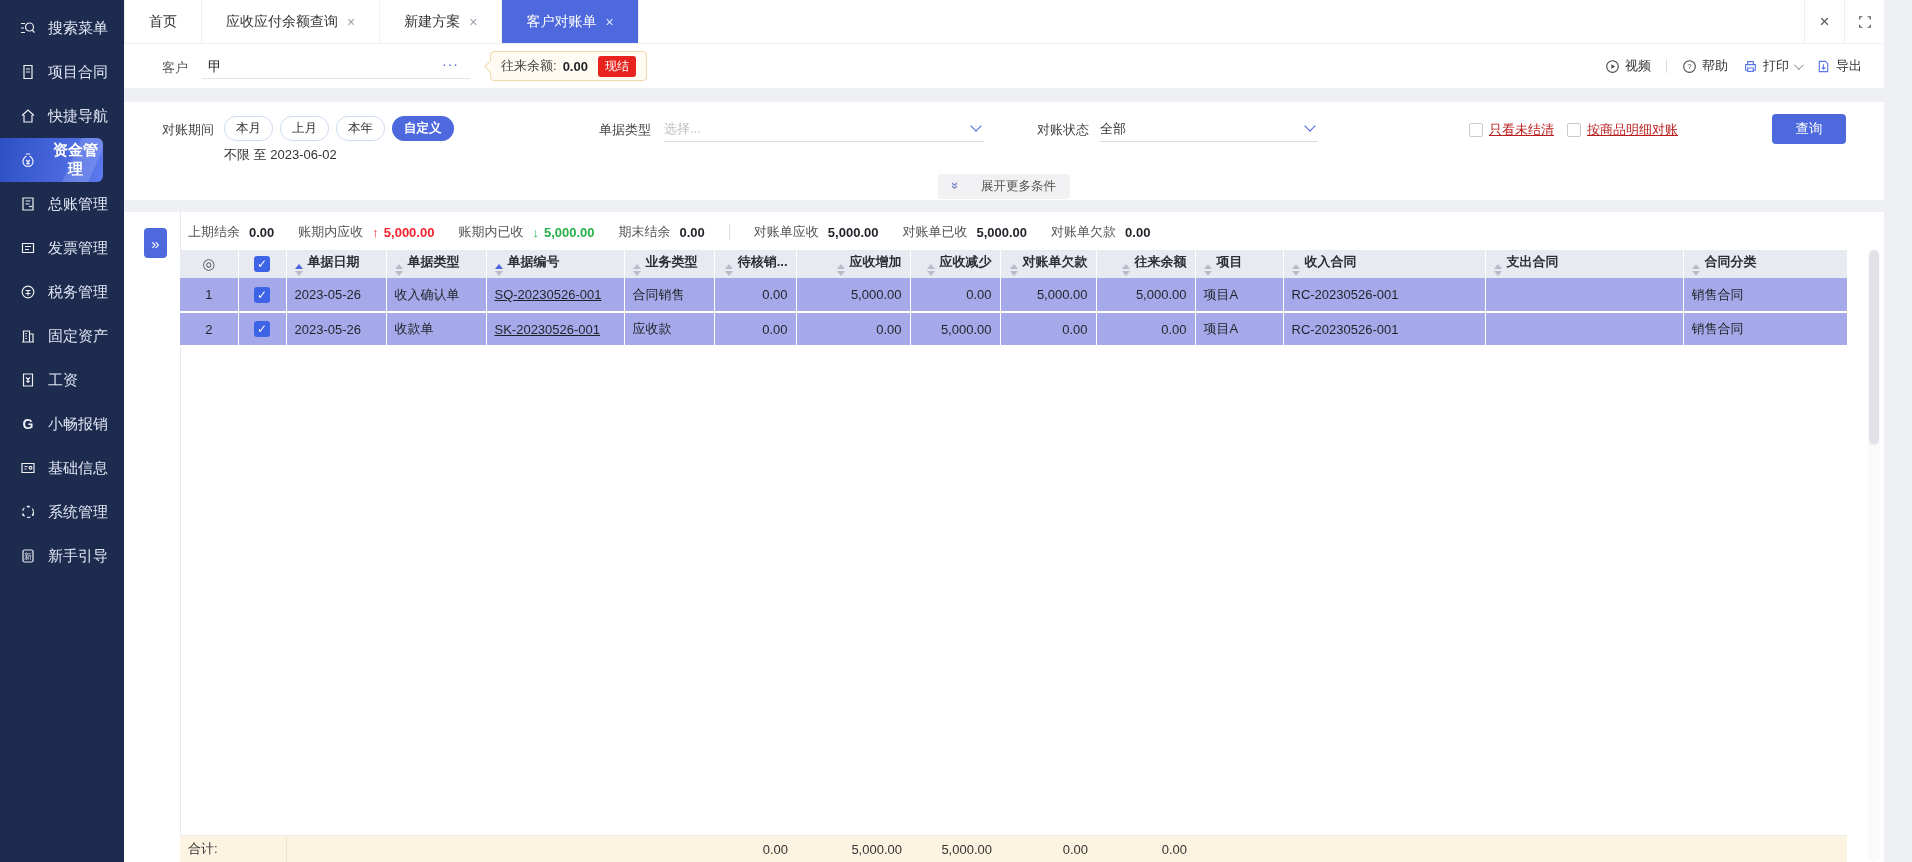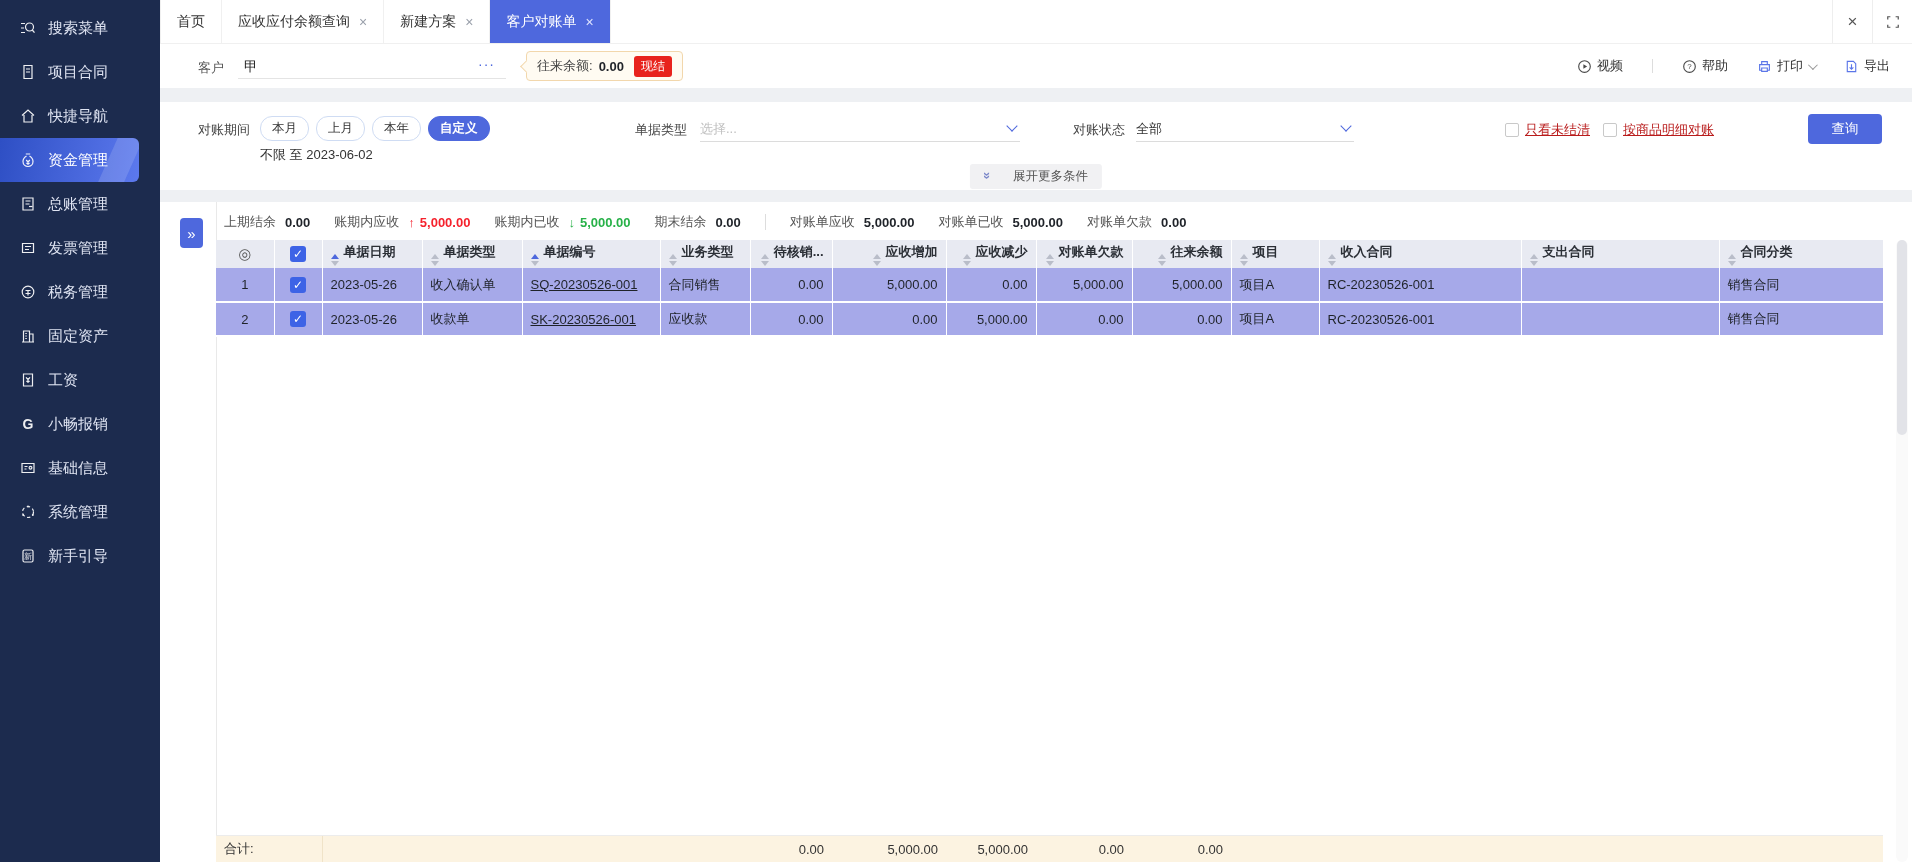--- a/index.html
+++ b/index.html
@@ -1,63 +1,63 @@
 <!DOCTYPE html>
 <html><head>
 <meta charset="utf-8">
 <style>
   * { box-sizing: border-box; margin: 0; padding: 0; }
   html, body { margin: 0; overflow: hidden; background: #eef0f3; }
   body { width: 1912px; height: 862px; font-family: "Liberation Sans", "DejaVu Sans", sans-serif; color: #333; }
   .app { display: flex; width: 1912px; height: 862px; }
 
   
-  .sidebar { width: 160px; height: 862px; background: #1c2b4e; flex-shrink: 0; padding-top: 6px; }
+  .sidebar { width: 124px; height: 862px; background: #1c2b4e; flex-shrink: 0; padding-top: 6px; }
   .sb-item { position: relative; height: 44px; display: flex; align-items: center; padding-left: 19px; color: #dfe4f2; font-size: 15px; cursor: pointer; }
   .sb-item .sb-icon { width: 18px; height: 18px; margin-right: 11px; display: inline-flex; align-items: center; justify-content: center; }
   .sb-icon svg { width: 18px; height: 18px; stroke: #fff; stroke-width: 1.2; fill: none; opacity: .92; }
-  .sb-item.active { background: linear-gradient(100deg, #2e4fc4 0%, #5c79ee 100%); border-radius: 0 6px 6px 0; margin-right: 21px; color: #fff; font-weight: normal; overflow: hidden; }
+  .sb-item.active { background: linear-gradient(100deg, #2e4fc4 0%, #5c79ee 100%); border-radius: 0 6px 6px 0; margin-right: 21px; color: #fff; font-weight: bold; overflow: hidden; text-align: center; }
   .sb-item.active::after { content:""; position: absolute; right: 6px; top: -6px; width: 26px; height: 60px; background: rgba(255,255,255,.14); transform: skewX(-24deg); }
 
   
   .main { width: 1760px; display: flex; flex-direction: column; }
 
   
   .tabbar { height: 44px; background: #fff; display: flex; align-items: stretch; border-bottom: 1px solid #f0f0f0; flex-shrink: 0; }
-  .tab { display: flex; align-items: center; padding: 0 16px; font-size: 14px; color: #333; border-right: 1px solid #f0f0f0; cursor: pointer; white-space: nowrap; }
+  .tab { display: flex; align-items: center; padding: 0 24px; font-size: 14px; color: #333; border-right: 1px solid #f0f0f0; cursor: pointer; white-space: nowrap; }
   .tab:first-child { border-left: 1px solid #f0f0f0; }
   .tab .tab-close { margin-left: 9px; color: #9aa0ab; font-size: 14px; }
   .tab.active { background: #4e68dd; color: #fff; }
   .tab.active .tab-close { color: #dfe4ff; }
   .tabbar-spacer { flex: 1; }
   .winbtn { width: 40px; display: flex; align-items: center; justify-content: center; border-left: 1px solid #eee; color: #555; font-size: 17px; cursor: pointer; }
   .winbtn svg { width: 14px; height: 14px; stroke: #555; stroke-width: 1.4; fill: none; }
 
   
   .toolbar { position: relative; height: 44px; background: #fff; flex-shrink: 0; }
   .tb-label { position: absolute; left: 38px; top: 15px; font-size: 13px; color: #555; }
   .tb-value { position: absolute; left: 84px; top: 14px; font-size: 13.5px; color: #222; }
   .tb-underline { position: absolute; left: 78px; top: 34px; width: 268px; border-bottom: 1px solid #e4e4e4; }
   .tb-ellipsis { position: absolute; left: 318px; top: 12px; color: #4e68dd; font-size: 14px; letter-spacing: 1px; cursor: pointer; }
   .balance-box { position: absolute; left: 366px; top: 7px; height: 30px; display: flex; align-items: center; padding: 0 10px; background: #fffbf2; border: 1px solid #f2d7ac; border-radius: 4px; font-size: 13px; }
   .balance-box::before { content:""; position: absolute; left: -5px; top: 10px; width: 8px; height: 8px; background: #fffbf2; border-left: 1px solid #f2d7ac; border-bottom: 1px solid #f2d7ac; transform: rotate(45deg); }
   .balance-label { color: #444; }
   .balance-value { font-weight: bold; color: #1f2329; margin: 0 10px 0 6px; }
   .badge-red { background: #e8231d; color: #fff; font-size: 12px; padding: 2px 7px; border-radius: 3px; }
-  .tb-actions { position: absolute; right: 22px; top: 0; height: 44px; display: flex; align-items: center; gap: 29px; font-size: 13px; color: #333; }
+  .tb-actions { position: absolute; right: 22px; top: 0; height: 44px; display: flex; align-items: center; gap: 15px; font-size: 13px; color: #333; }
   .tb-action { display: flex; align-items: center; gap: 5px; cursor: pointer; }
   .tb-action svg { width: 15px; height: 15px; }
   .tb-sep { width: 1px; height: 14px; background: #ddd; }
   .chev { display: inline-block; width: 7px; height: 7px; border-right: 1.6px solid #999; border-bottom: 1.6px solid #999; transform: rotate(45deg) translateY(-2px); }
 
   .gap { height: 14px; background: #eef0f3; flex-shrink: 0; }
   .gap2 { height: 12px; background: #eef0f3; flex-shrink: 0; }
 
   
-  .filtercard { position: relative; height: 88px; background: #fff; flex-shrink: 0; }
+  .filtercard { position: relative; height: 98px; background: #fff; flex-shrink: 0; }
   .f-label { position: absolute; top: 19px; font-size: 13px; color: #444; }
   .pills { position: absolute; left: 100px; top: 14px; display: flex; gap: 7px; }
   .pill { font-size: 12.5px; color: #333; border: 1px solid #cfdcf3; background: #fff; border-radius: 12px; padding: 3px 11px; cursor: pointer; }
   .pill.selected { background: #4e68dd; border-color: #4e68dd; color: #fff; font-weight: bold; }
   .f-range { position: absolute; left: 100px; top: 44px; font-size: 13px; color: #333; }
   .f-input { position: absolute; top: 14px; height: 26px; border-bottom: 1px solid #dcdcdc; font-size: 13px; display: flex; align-items: center; cursor: pointer; }
   .f-placeholder { color: #bfbfbf; }
   .f-chevron { position: absolute; right: 4px; width: 8px; height: 8px; border-right: 1.8px solid #4e68dd; border-bottom: 1.8px solid #4e68dd; transform: rotate(45deg); top: 6px; }
   .f-check { position: absolute; top: 19px; display: flex; align-items: center; gap: 6px; font-size: 13px; color: #b91c1c; cursor: pointer; text-decoration: underline; }
   .box { width: 14px; height: 14px; border: 1px solid #c9c9c9; border-radius: 2px; background: #fff; }

